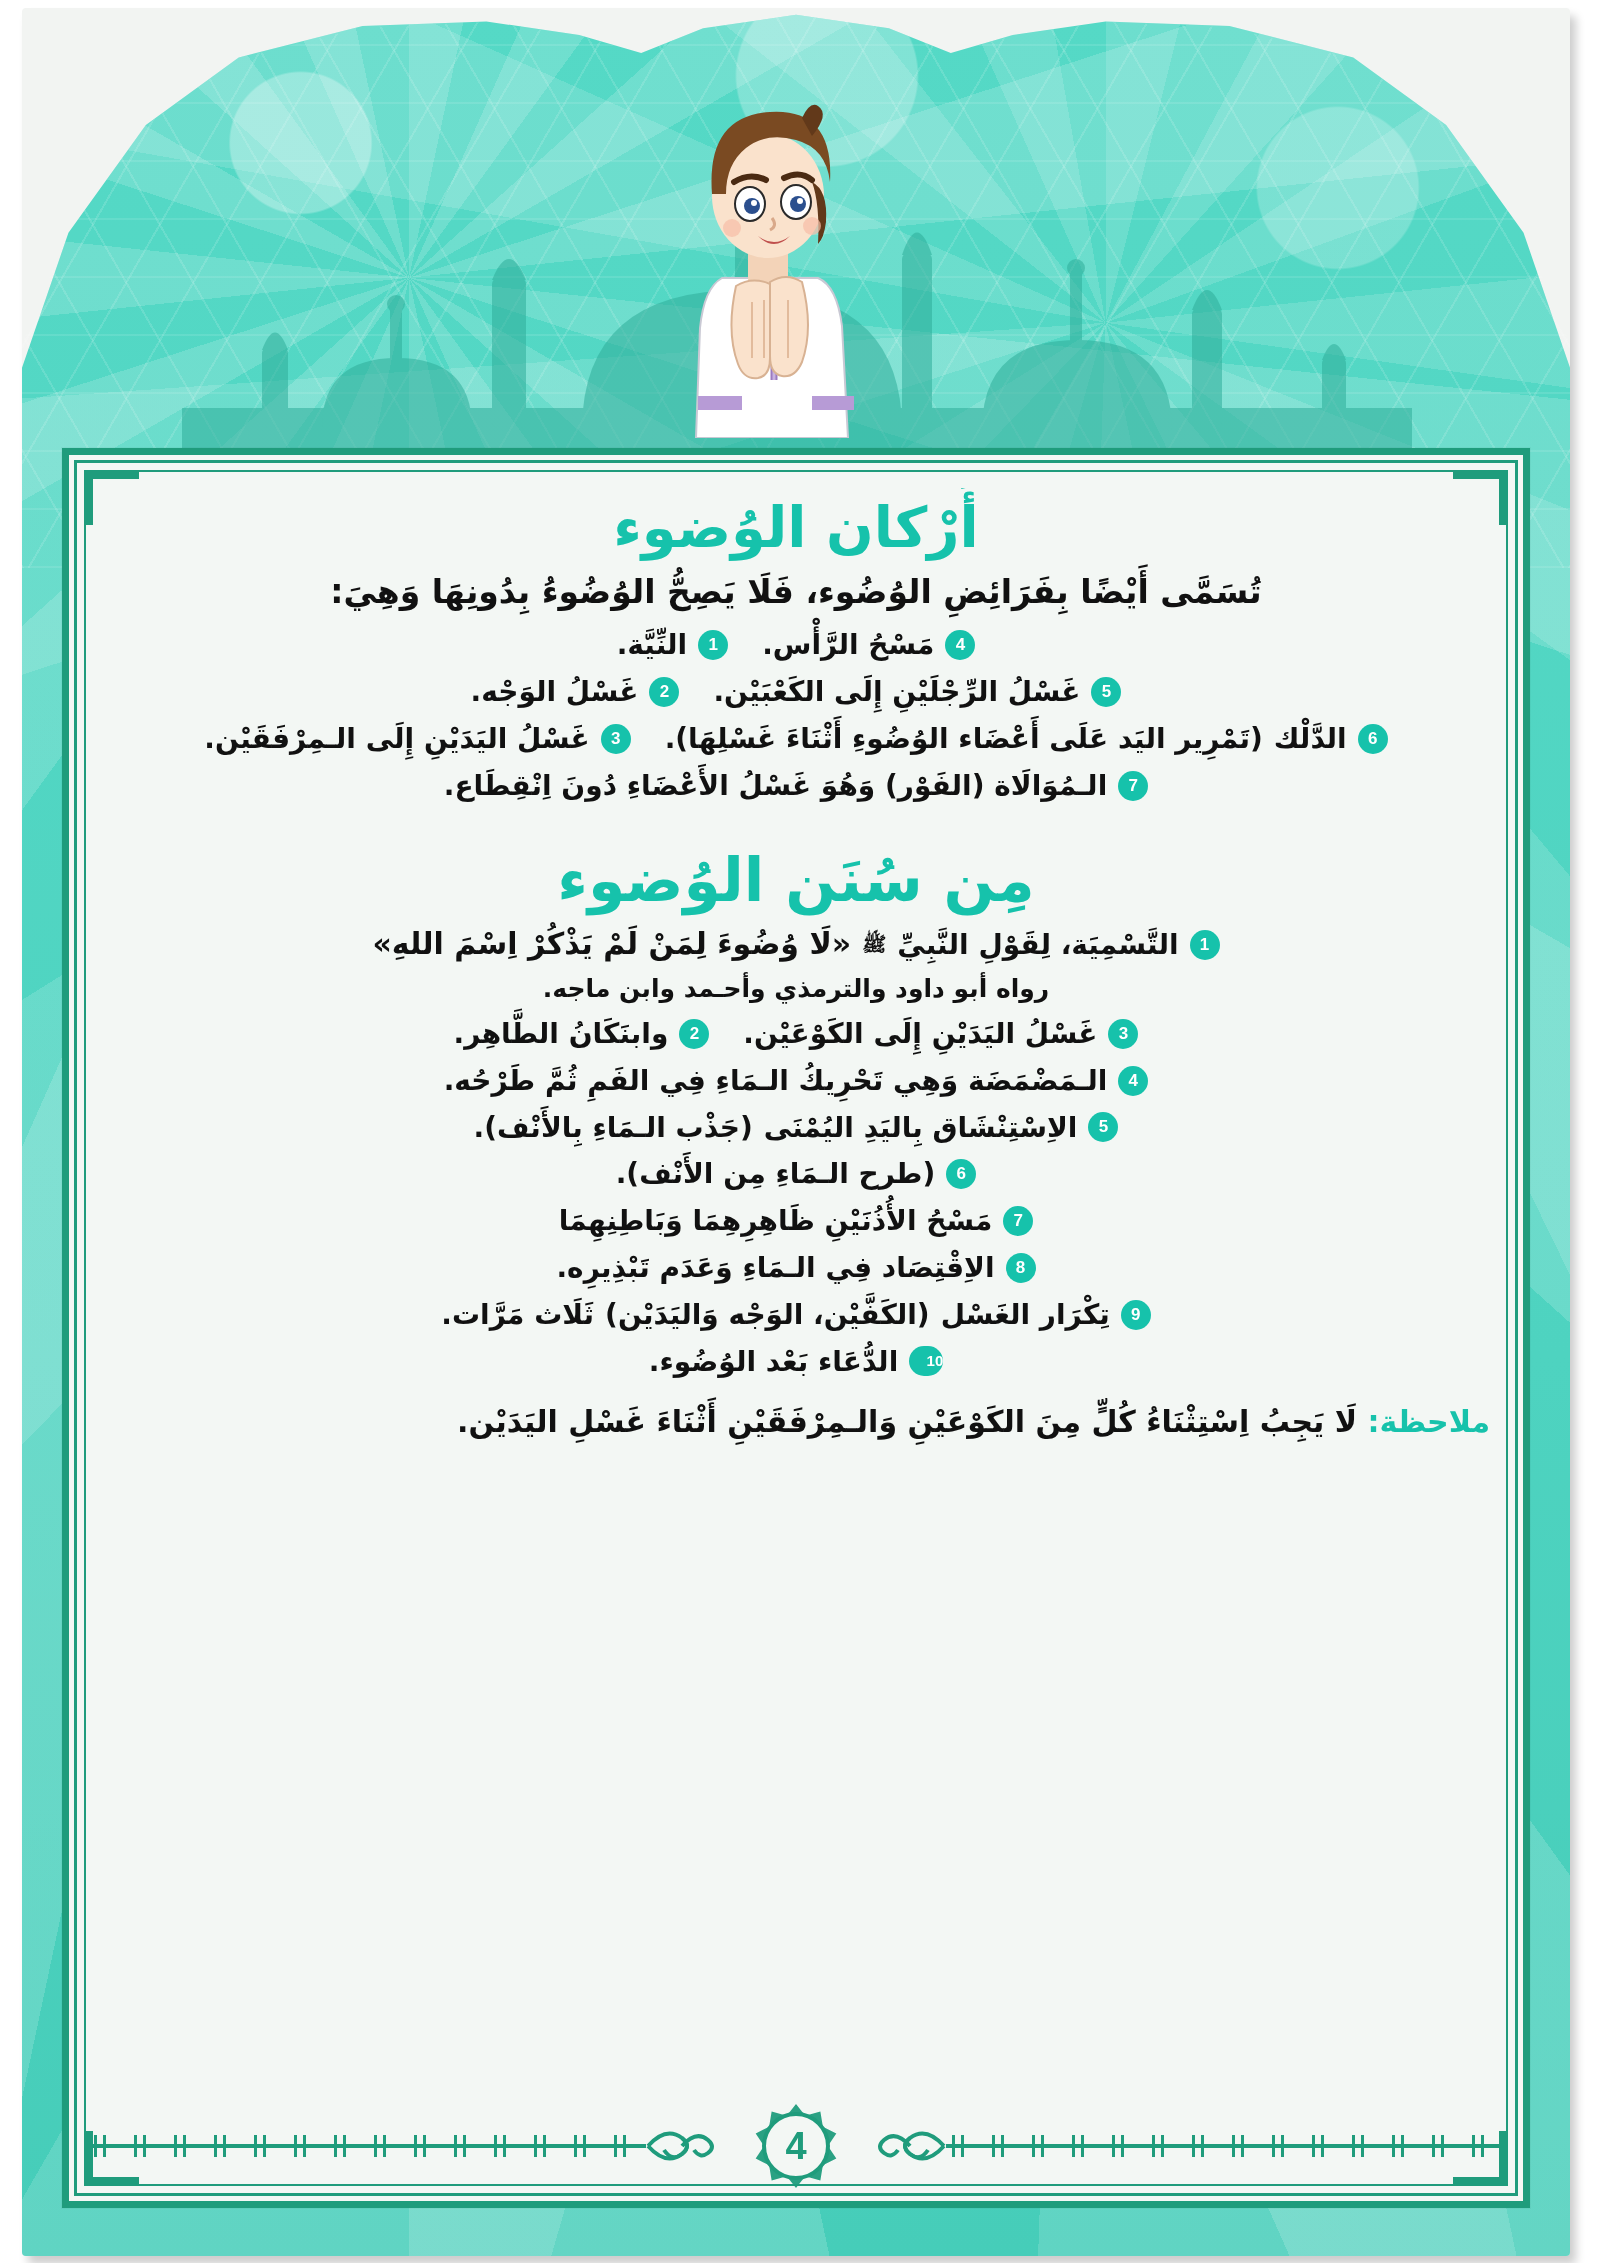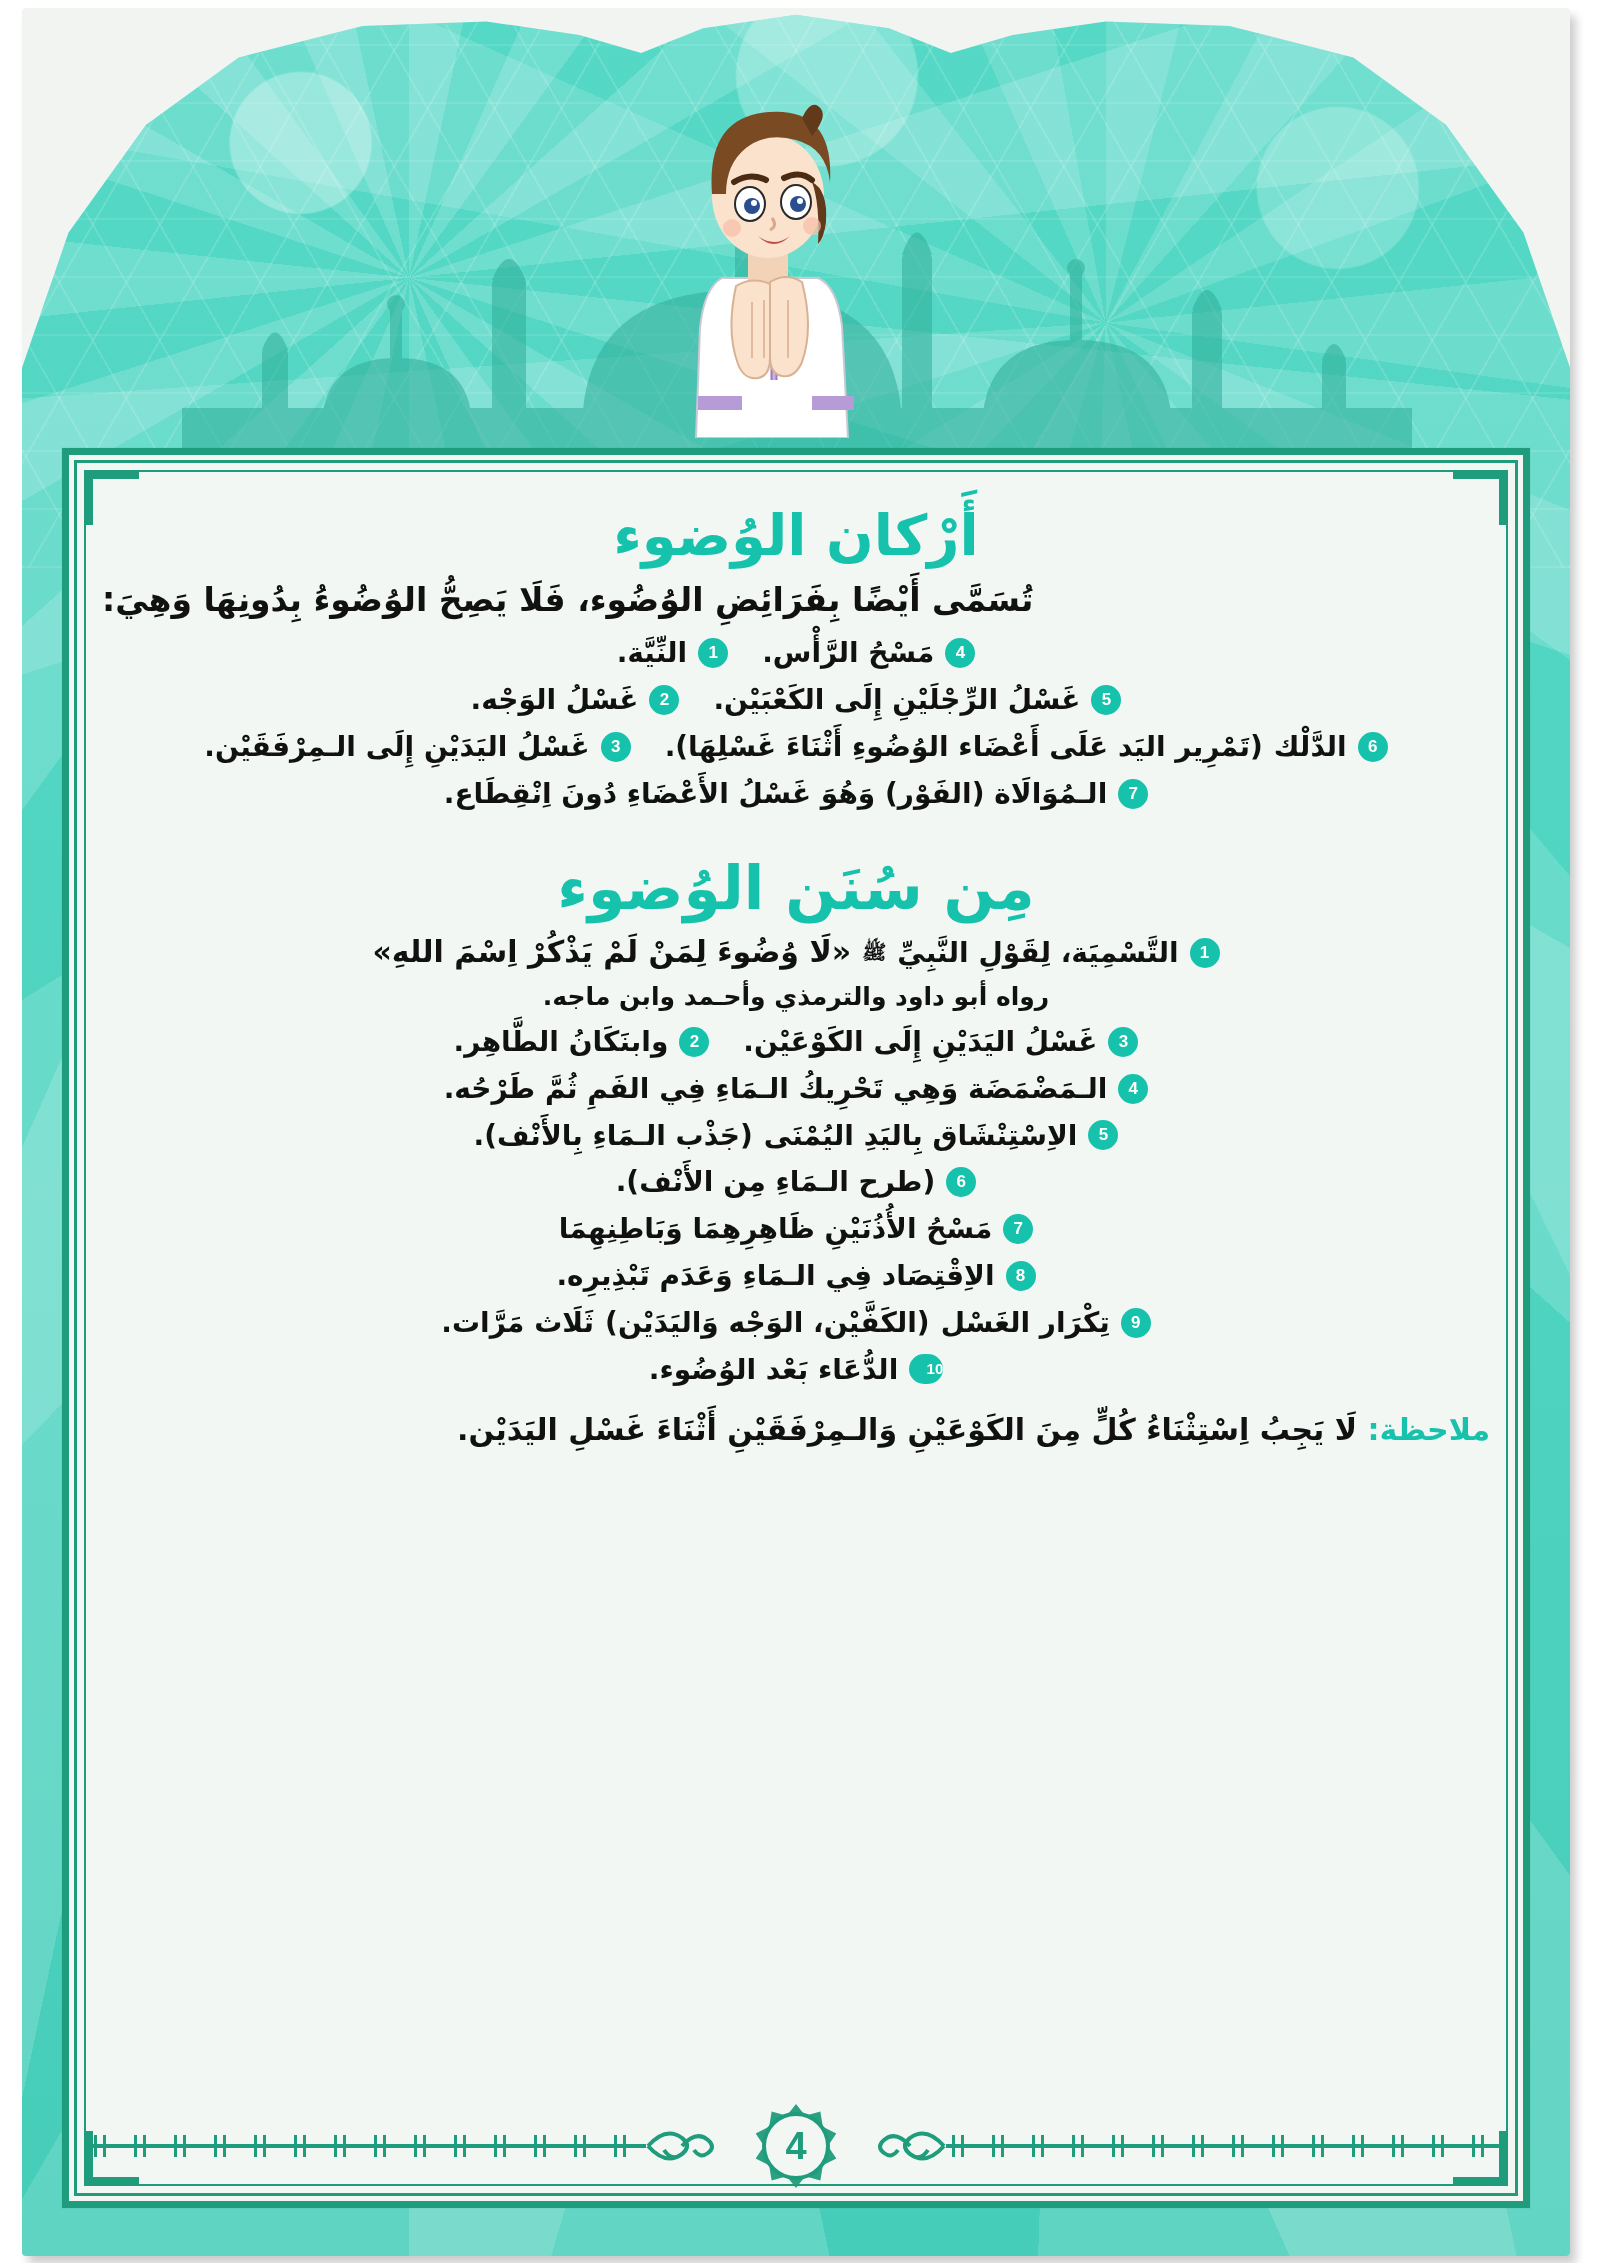--- a/index.html
+++ b/index.html
@@ -114,28 +114,28 @@
     overflow:hidden;
   }
 
   
   .sec-title{
     text-align:center;
     color:#16c2ab;
     font-size:56px;
     font-weight:700;
     line-height:1.15;
-    margin:16px 0 8px 0;
+    margin:8px 0 8px 0;
     letter-spacing:0;
     font-family:"DejaVu Sans","Liberation Sans",sans-serif;
   }
   .sec-title.second{font-size:60px;margin-top:42px;}
 
   .intro{
-    text-align:left;
+    text-align:center;
     color:#111;
     font-size:33px;
     line-height:1.45;
     margin:4px 0 10px 0;
     font-weight:700;
   }
 
   .row{
     display:flex;
     flex-direction:row;

